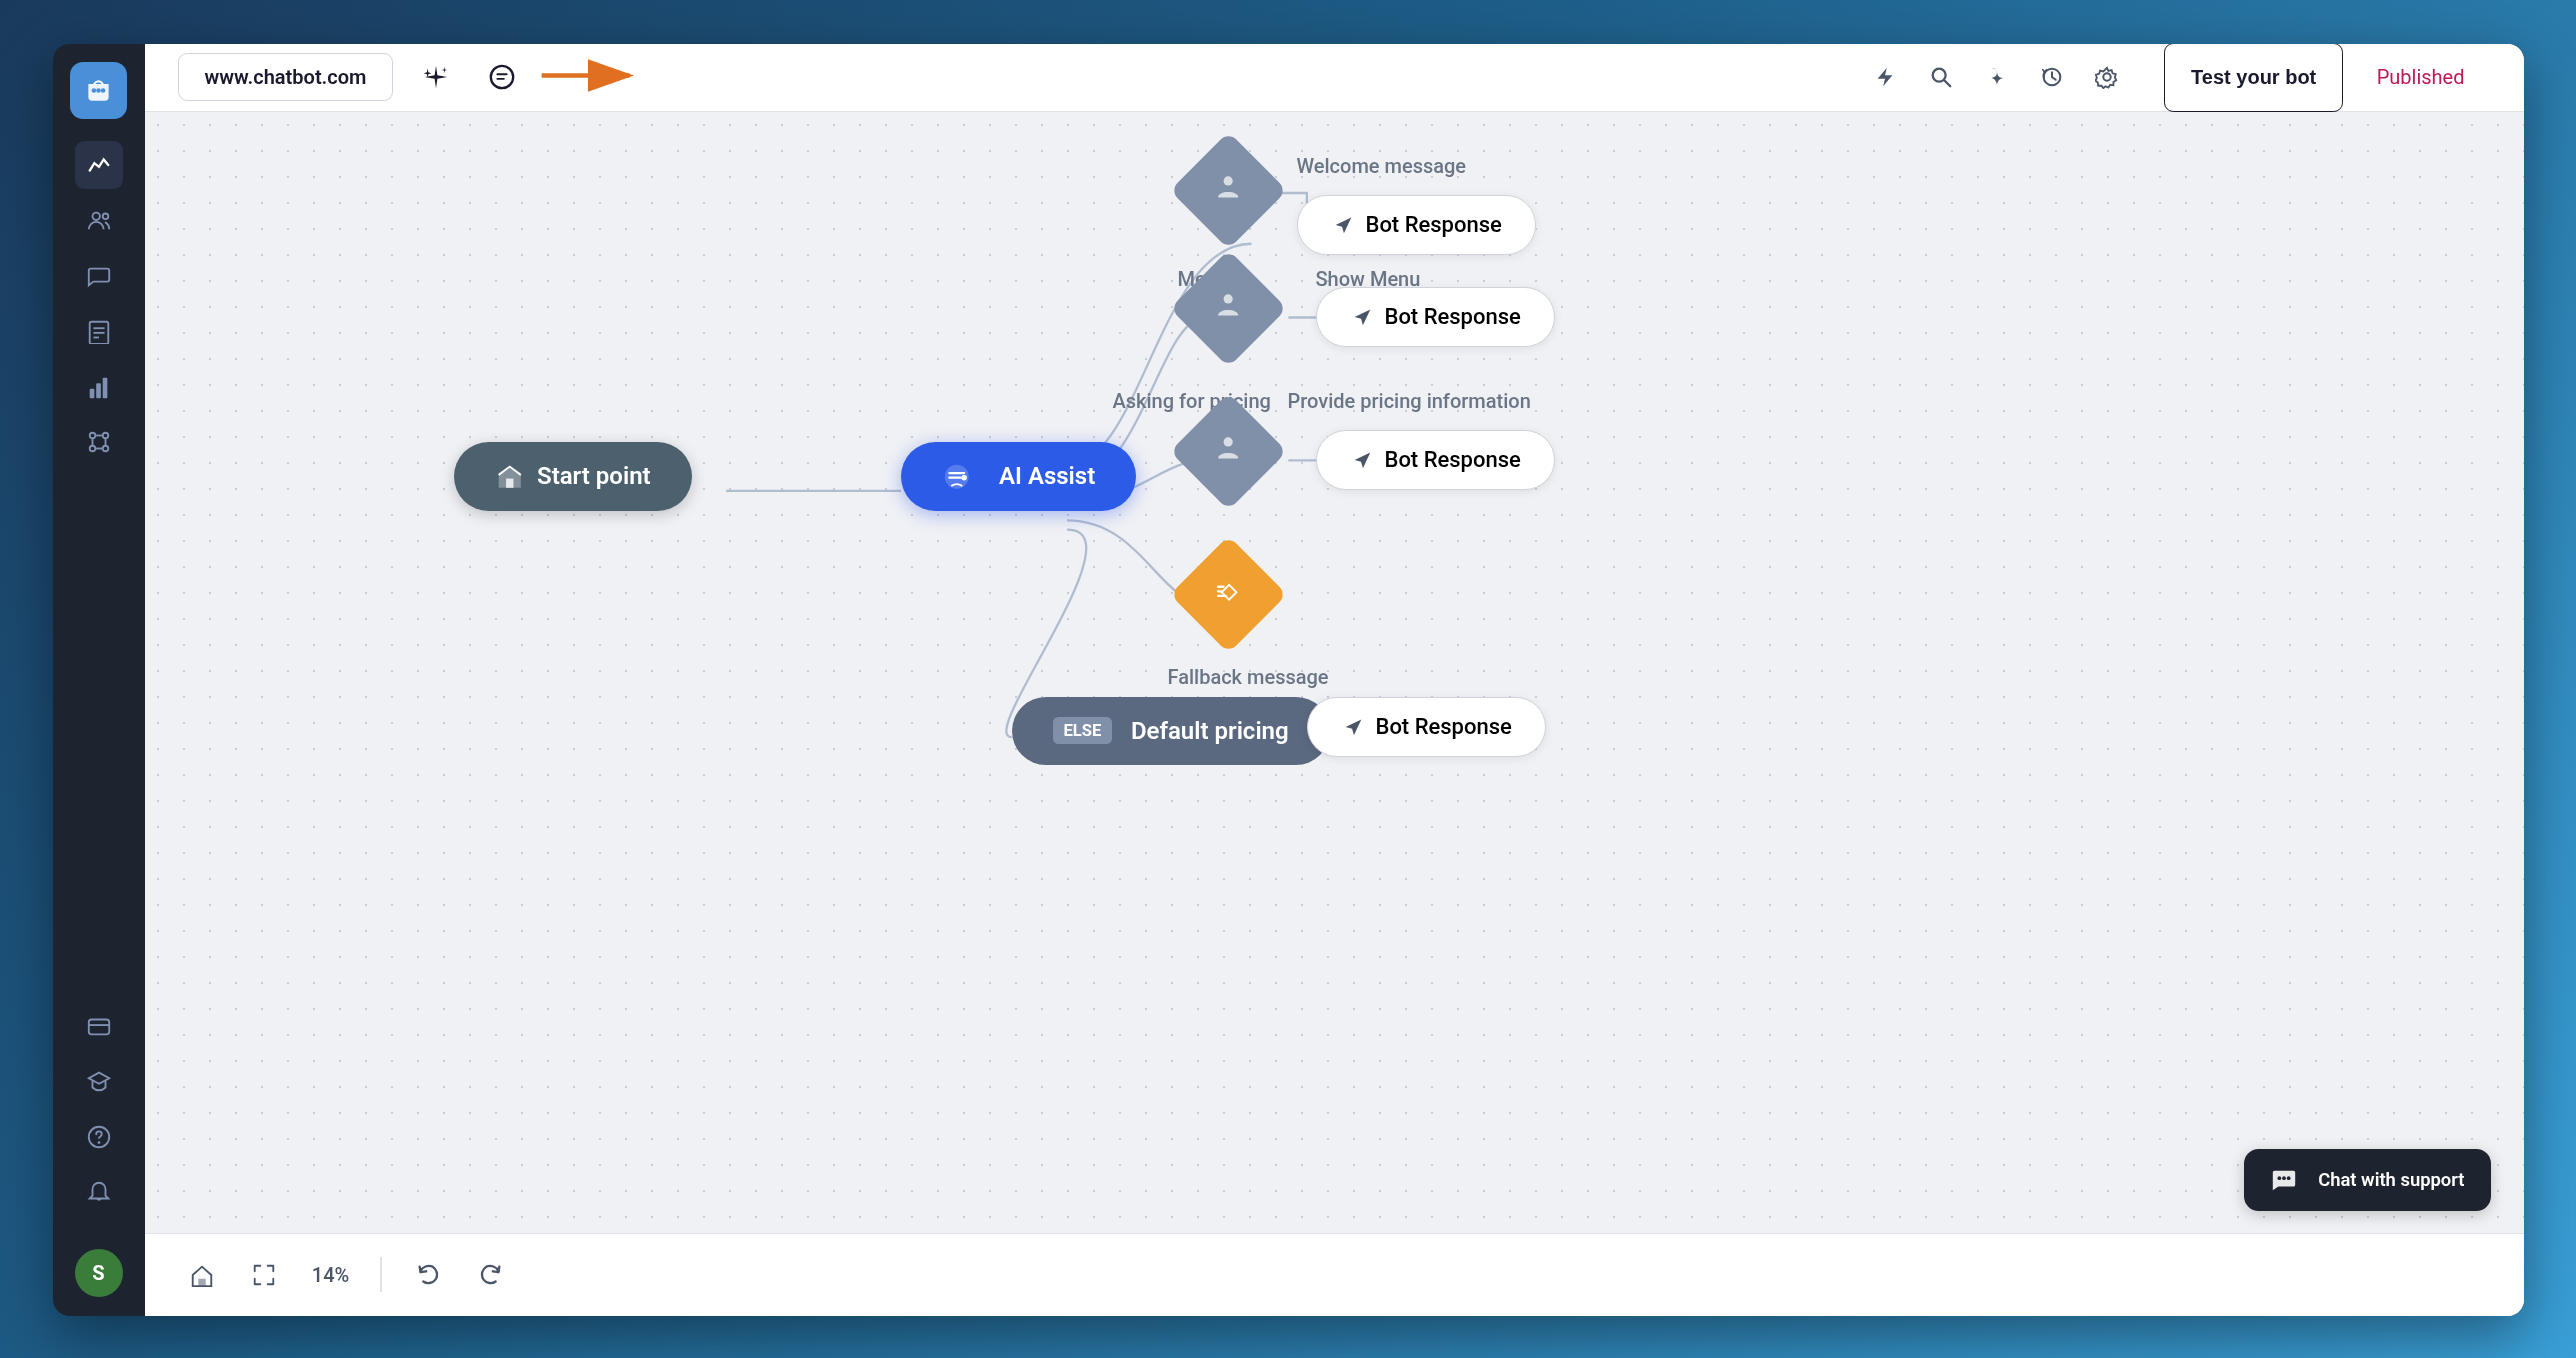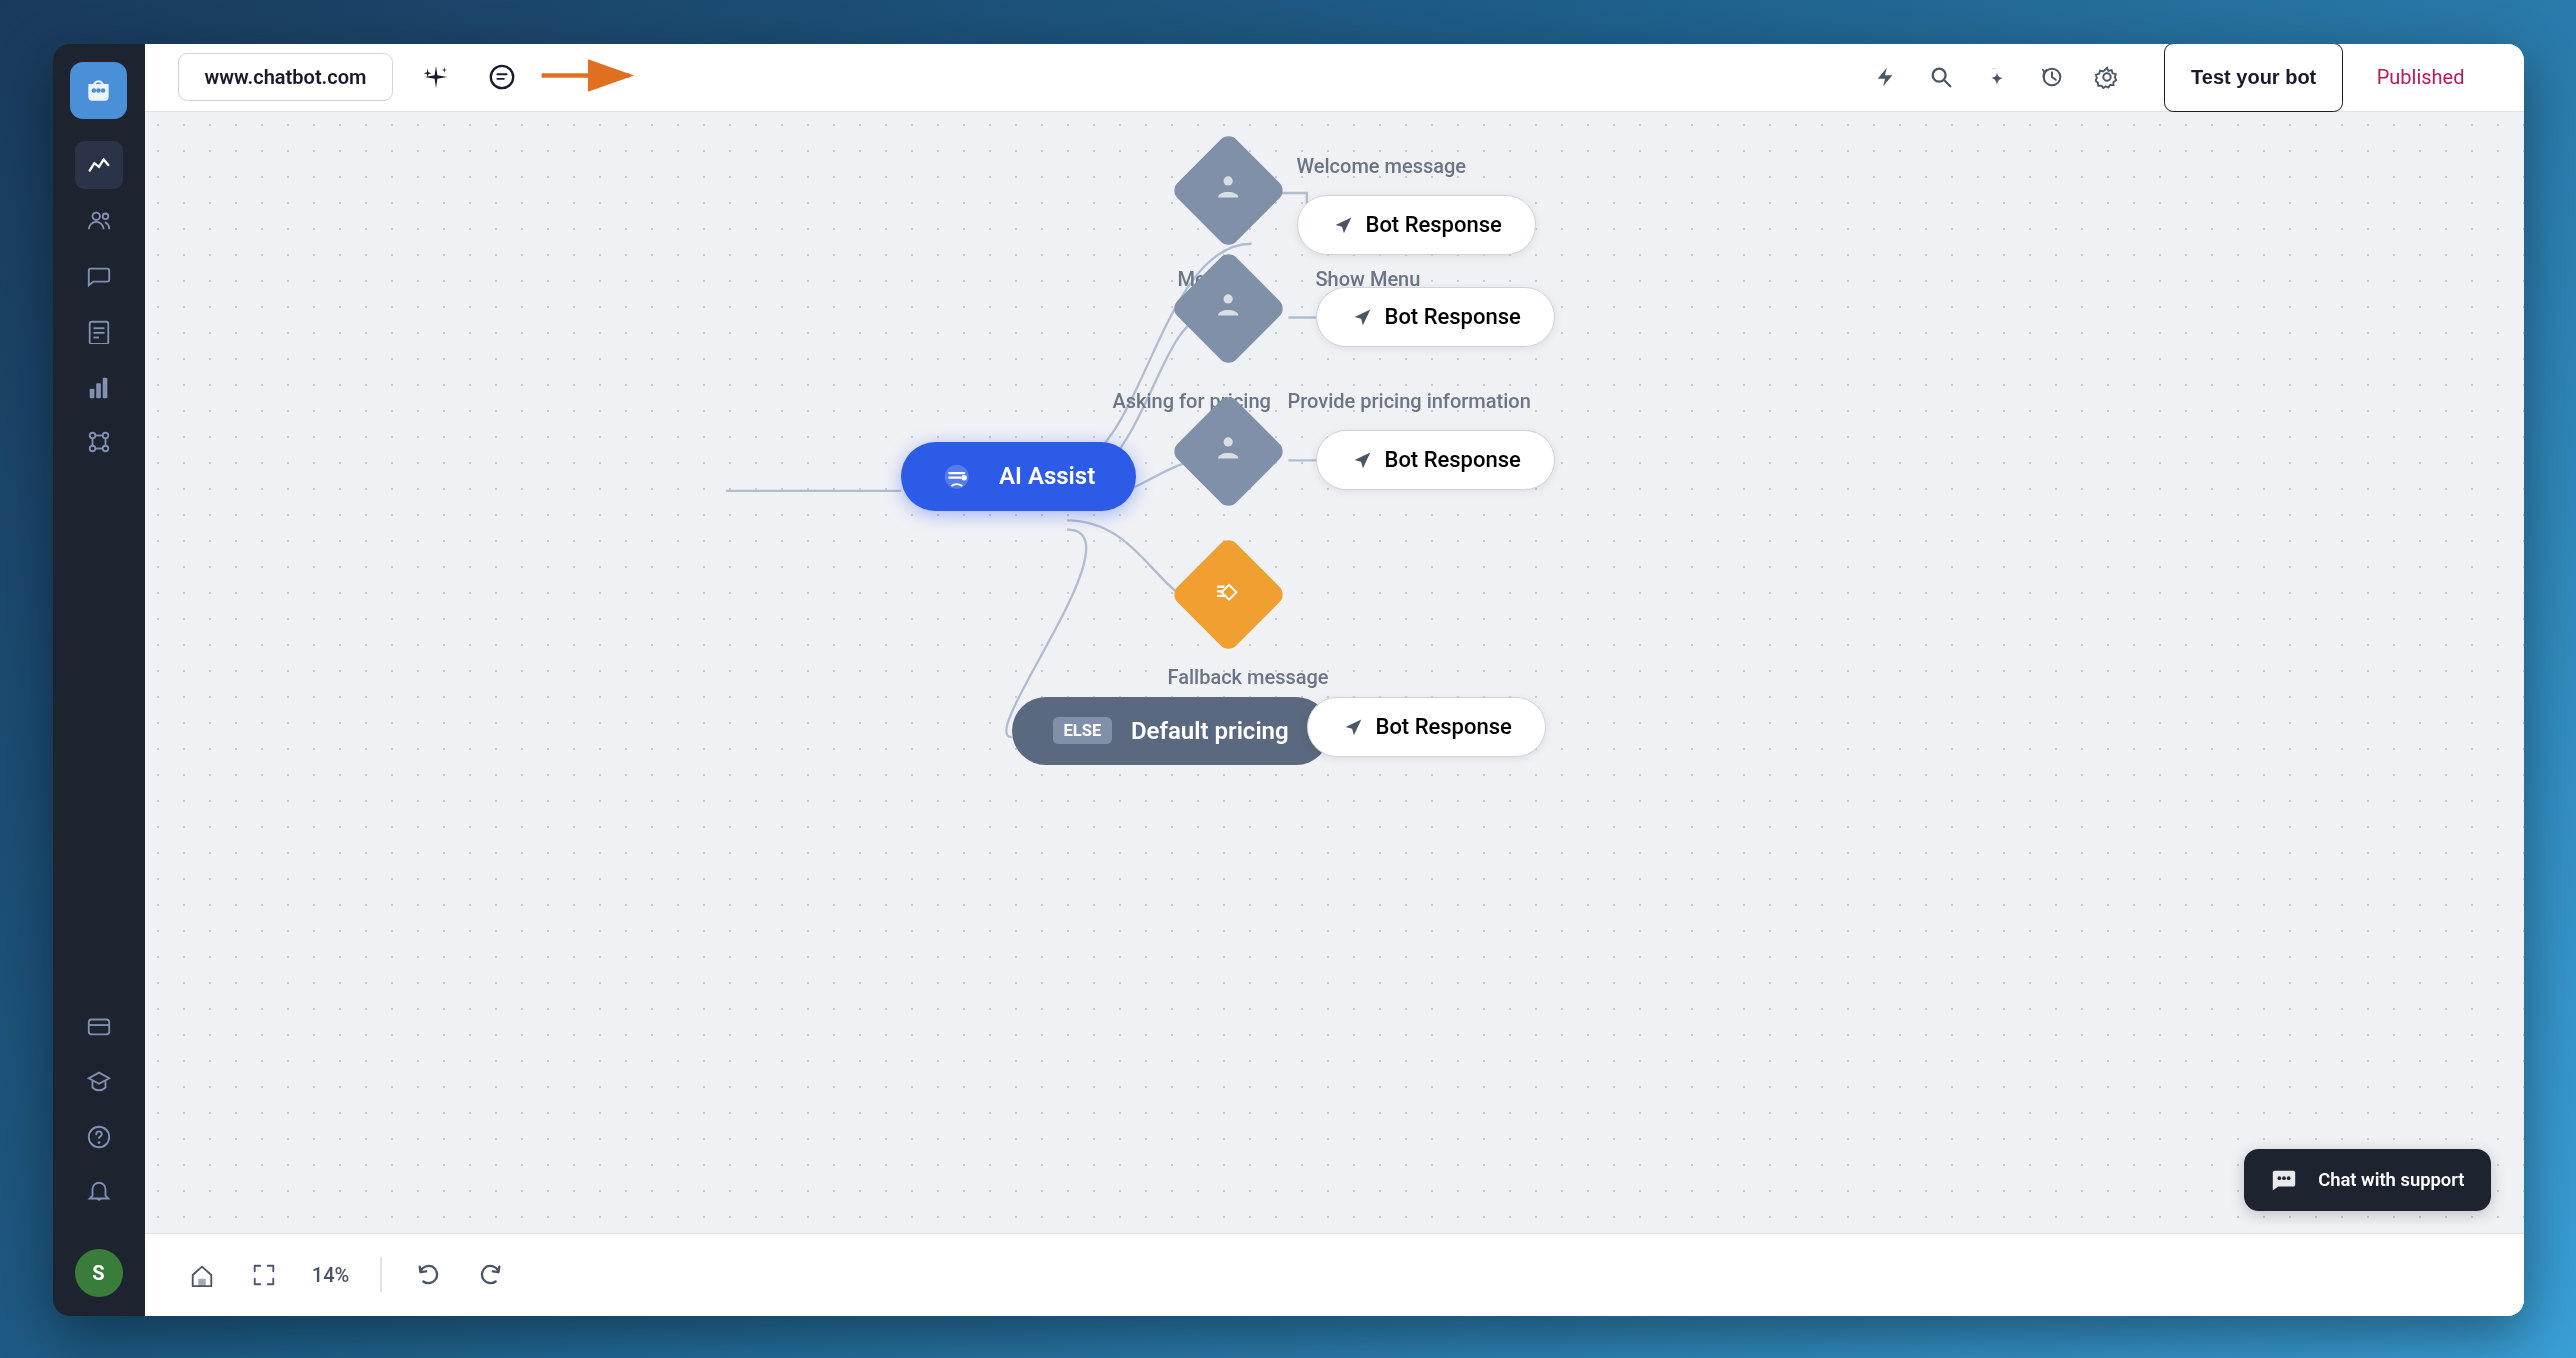--- a/index.html
+++ b/index.html
@@ -498,20 +498,28 @@
         <path class="conn-line" d="M 1200 75 L 1260 75 L 1260 108"></path>
       </svg>
 
       <div class="node-label" style="left:1152px; top:42px;">Welcome message</div>
       <div class="node-label" style="left:1033px; top:155px;">Menu</div>
       <div class="node-label" style="left:1171px; top:155px;">Show Menu</div>
       <div class="node-label" style="left:968px; top:277px;">Asking for pricing</div>
       <div class="node-label" style="left:1143px; top:277px;">Provide pricing information</div>
       <div class="node-label" style="left:1023px; top:553px;">Fallback message</div>
 
+      <div class="node-start" style="left:309px; top:330px;">
+        <svg width="29.5" height="29.5" viewBox="0 0 32 32" fill="none">
+          <path d="M16 4 L28 12 L28 28 L4 28 L4 12 Z" fill="white" opacity="0.3"></path>
+          <rect x="12" y="18" width="8" height="10" fill="white" opacity="0.8"></rect>
+          <path d="M4 14 L16 5 L28 14" stroke="white" stroke-width="2" fill="none"></path>
+        </svg>
+        <span>Start point</span>
+      </div>
 
       <div class="node-ai" style="left:756px; top:330px;">
         <svg width="29.5" height="29.5" viewBox="0 0 32 32" fill="none">
           <circle cx="16" cy="16" r="13" fill="white" opacity="0.2"></circle>
           <path d="M8 12h16M8 17h12" stroke="white" stroke-width="2.5" stroke-linecap="round"></path>
           <circle cx="24" cy="17" r="3" fill="white"></circle>
           <path d="M22 26 Q16 22 10 26" stroke="white" stroke-width="2" fill="none"></path>
         </svg>
         <span>AI Assist</span>
       </div>

